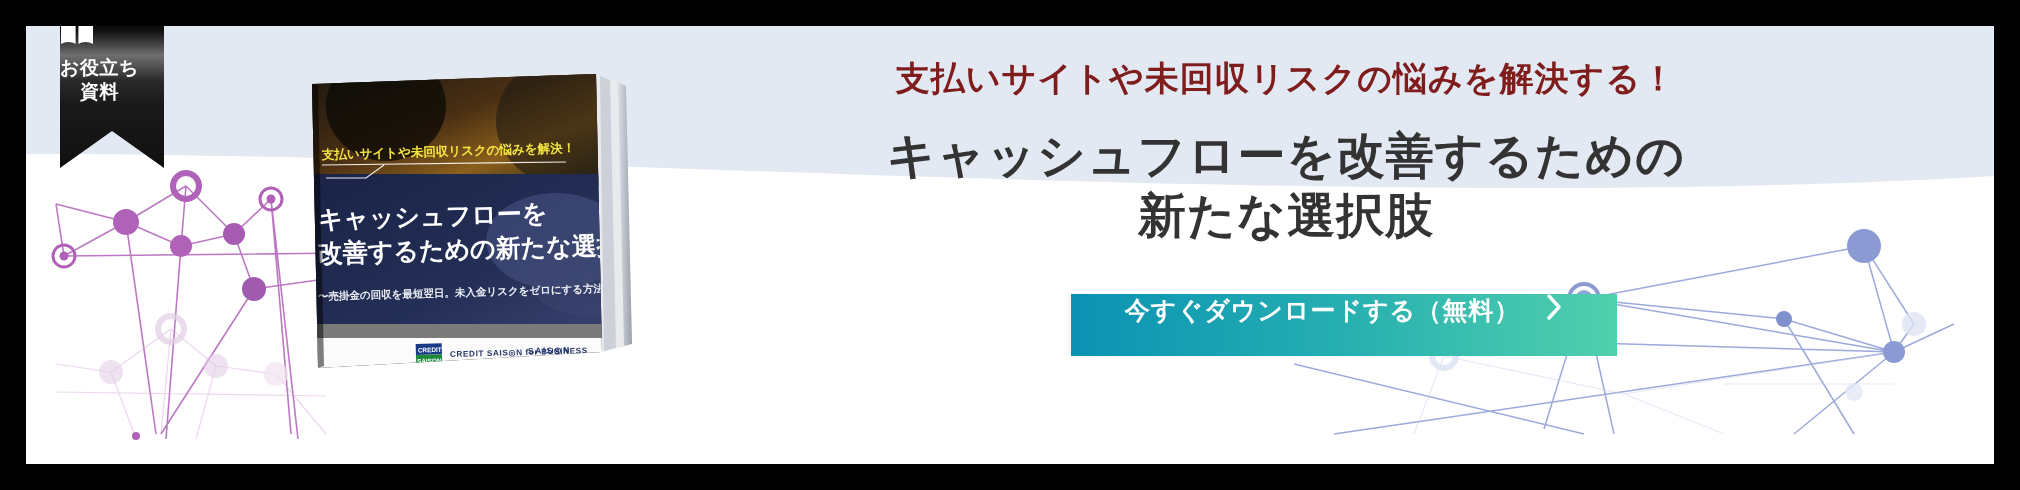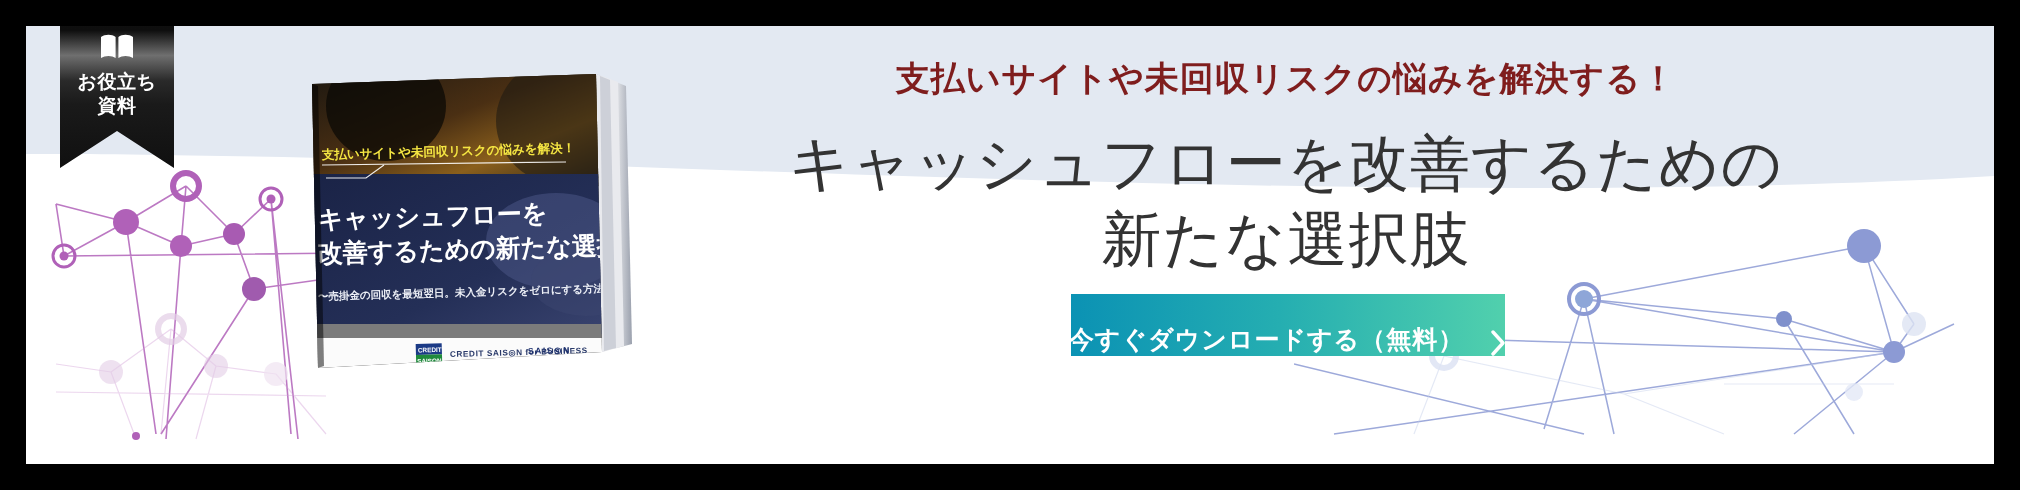--- a/index.html
+++ b/index.html
@@ -29,26 +29,26 @@
   }
 
   
   .net-left{position:absolute;left:0;bottom:0;width:760px;height:330px;pointer-events:none;}
   .net-right{position:absolute;right:0;bottom:0;width:700px;height:330px;pointer-events:none;}
 
   
   .ribbon{
     position:absolute;
     left:34px;top:-26px;
-    width:114px;height:168px;
+    width:104px;height:168px;
     background:linear-gradient(180deg,#111111 0%,#0e0e0e 18%,#6f6f6f 33%,#2a2a2a 48%,#1a1a1a 62%,#101010 100%);
     clip-path:polygon(0 0,100% 0,100% 100%,50% 78%,0 100%);
     display:flex;flex-direction:column;
-    align-items:center;
-    padding-top:34px;
+    align-items:flex-start;
+    padding-top:20px;
     box-sizing:border-box;
     z-index:6;
   }
   .ribbon-icon{margin-bottom:6px;}
   .ribbon-text{
     color:#fff;
     font-size:19px;
     font-weight:700;
     line-height:1.28;
     text-align:center;
@@ -76,36 +76,36 @@
     color:#7f1d1d;
     font-size:34px;
     font-weight:700;
     letter-spacing:1px;
     white-space:nowrap;
   }
   .headline{
     position:absolute;top:100px;left:0;width:1240px;
     text-align:center;
     color:#333333;
-    font-size:60px;
-    font-weight:400;
+    font-size:48px;
+    font-weight:700;
     line-height:1.26;
     letter-spacing:1px;
   }
   .headline .l2{display:block;}
 
   .cta{
     position:absolute;
     left:405px;top:268px;
-    width:434px;height:62px;
+    width:546px;height:62px;
     background:linear-gradient(90deg,#0b92b4 0%,#25aeb1 48%,#51d0ad 100%);
     border:0;
     cursor:pointer;
     display:flex;
-    align-items:flex-end;
+    align-items:flex-start;
     justify-content:center;
     gap:26px;
     padding:0;
   }
   .cta-label{
     color:#ffffff;
     font-size:25px;
     font-weight:700;
     letter-spacing:1px;
     white-space:nowrap;

